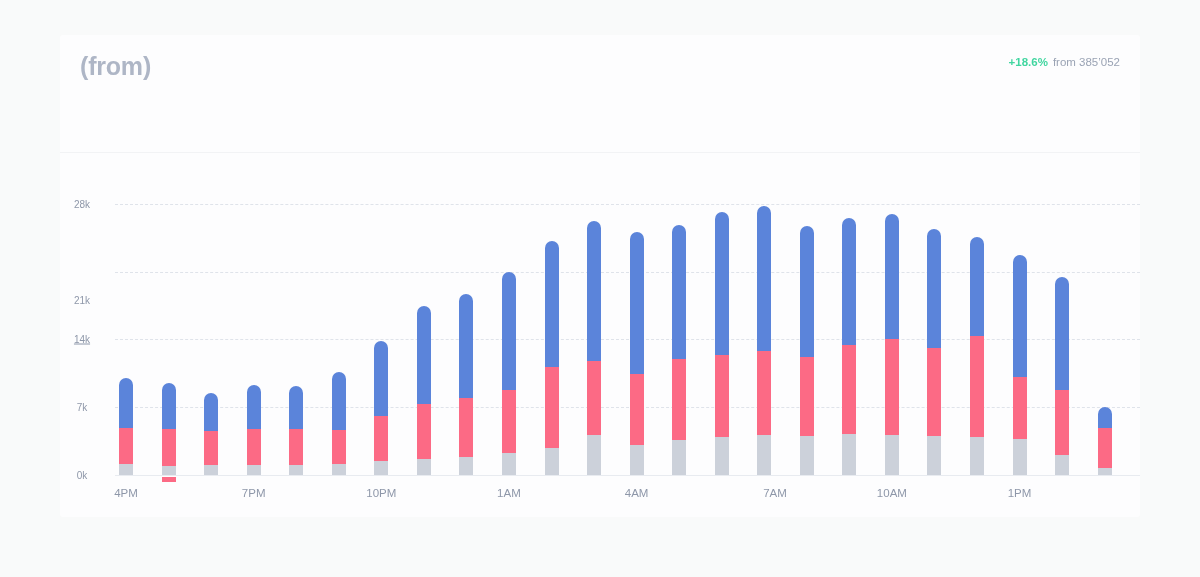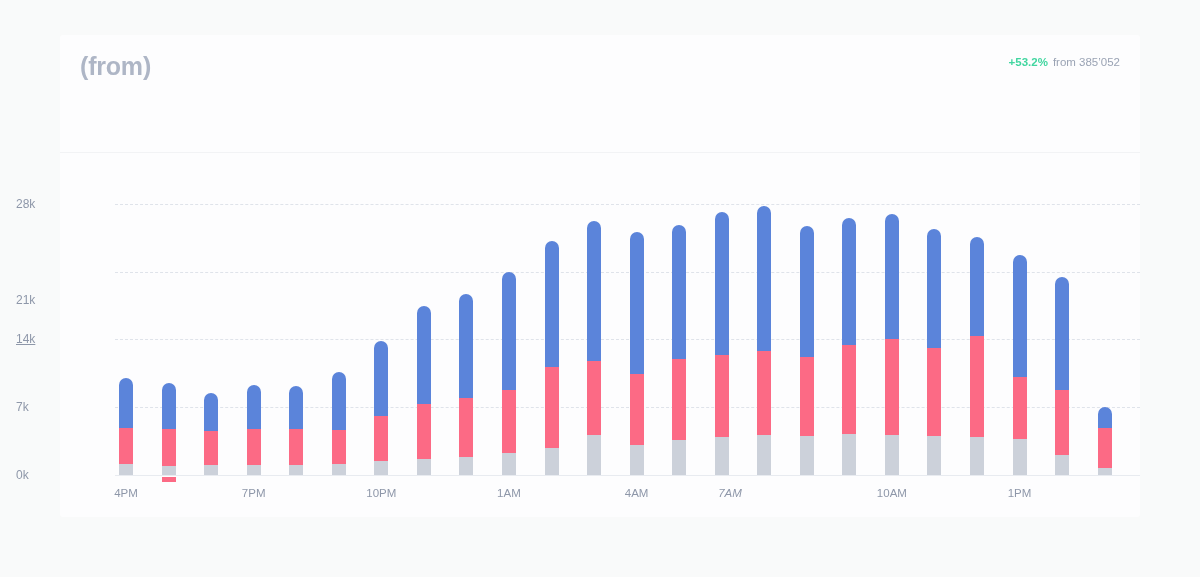--- a/index.html
+++ b/index.html
@@ -129,24 +129,24 @@
   .baseline {
     position: absolute;
     left: 0;
     width: 1025px;
     height: 1px;
     background: #e8ebf0;
   }
 
   .ytick {
     position: absolute;
-    right: 1064px;       
+    right: 1028px;       
     width: 60px;
-    text-align: left;
-    font-size: 12px;
+    text-align: center;
+    font-size: 10px;
     color: #8e97a9;
     transform: translateY(-50%);
     white-space: nowrap;
   }
 
   .xtick {
     position: absolute;
     top: 322px;
     font-size: 11.5px;
     color: #8e97a9;
@@ -183,21 +183,21 @@
   <div class="card">
 
     <div class="card-header">
 
       <div class="title-wrap">
         <span class="title-sub">(from)</span>
       </div>
 
       <div class="metric-wrap">
         <div class="metric-delta">
-          <span class="delta-pct">+53.2%</span><span class="delta-from">from 385’052</span>
+          <span class="delta-pct">+18.6%</span><span class="delta-from">from 385’052</span>
         </div>
       </div>
     </div>
     <div class="header-sep"></div>
 
     <div class="chart">
       <div class="plot" id="plot">
           <div class="baseline" style="top: 310px;"></div>
           <div class="ytick" style="top: 310px;">0k</div>
           <div class="gridline" style="top: 242.188px;"></div>
@@ -327,20 +327,20 @@
             <div class="seg seg-gray" style="bottom: 0px; height: 6.78125px;"></div>
             <div class="seg seg-pink" style="bottom: 6.78125px; height: 40.6875px;"></div>
             <div class="seg seg-blue seg-top" style="bottom: 47.4688px; height: 20.3438px;"></div>
           </div>
           <div class="undermark" style="left: 46.55px; top: 312px; height: 5px;"></div>
           <div class="xtick" style="left: 11px;">4PM</div>
           <div class="xtick" style="left: 138.65px;">7PM</div>
           <div class="xtick" style="left: 266.3px;">10PM</div>
           <div class="xtick" style="left: 393.95px;">1AM</div>
           <div class="xtick" style="left: 521.6px;">4AM</div>
-          <div class="xtick" style="left: 615px; font-style: italic;">7AM</div>
+          <div class="xtick" style="left: 660px;">7AM</div>
           <div class="xtick" style="left: 776.9px;">10AM</div>
           <div class="xtick" style="left: 904.55px;">1PM</div>
         </div>
     </div>
 
   </div>
 </div>
 
 </body></html>

